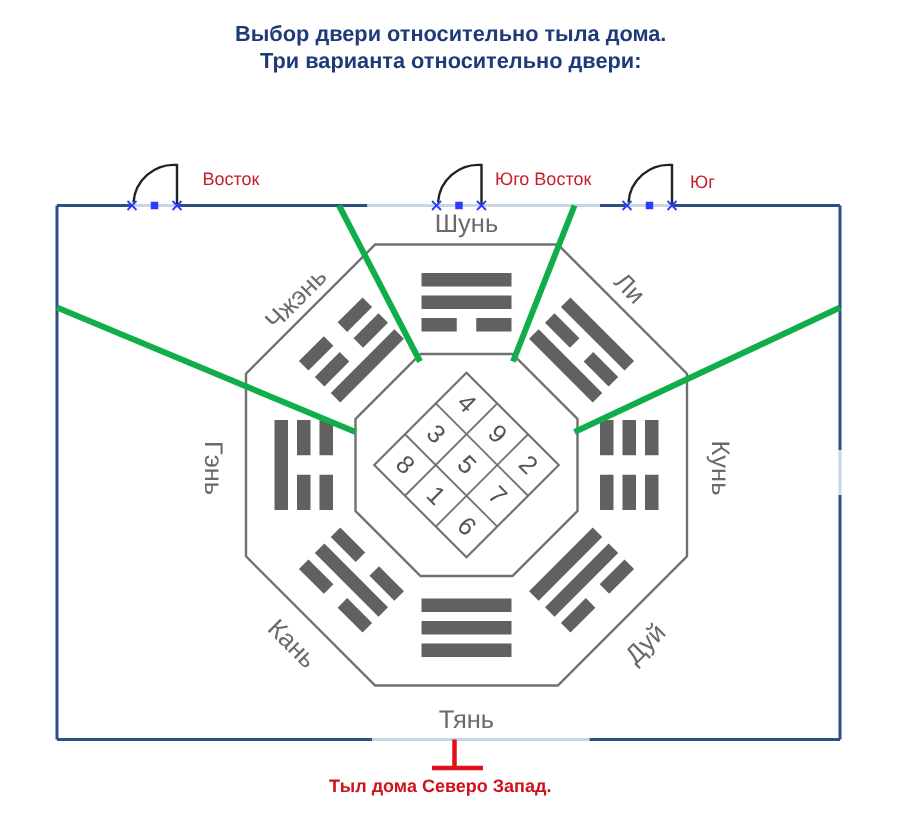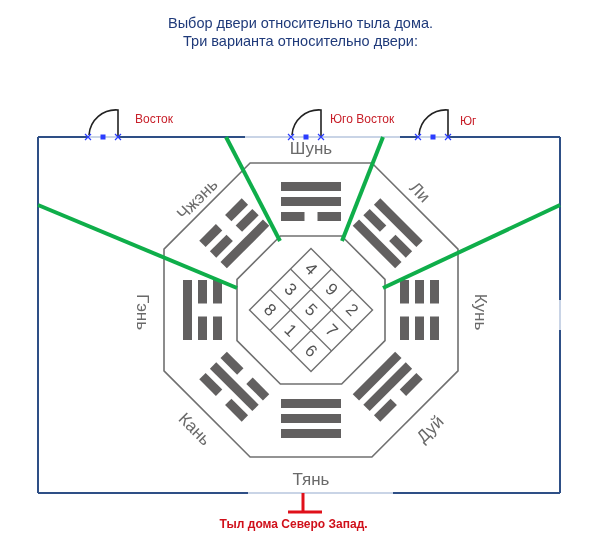--- a/index.html
+++ b/index.html
@@ -1,17 +1,17 @@
 <!DOCTYPE html>
 <html><head>
 <meta charset="utf-8">
 <style>
   html, body { margin: 0; padding: 0; background: #ffffff; }
   body { width: 601px; height: 546px; position: relative; overflow: hidden; font-family: "Liberation Sans", sans-serif; }
-  .title { position: absolute; left: 0; width: 601px; text-align: center; color: #1f3a7a; font-size: 14.5px; line-height: 18px; }
+  .title { position: absolute; left: 0; width: 601px; text-align: center; color: #1f3a7a; font-size: 14.5px; line-height: 18px; font-weight: bold; }
   .title.l1 { top: 14px; }
   .title.l2 { top: 32px; }
   svg#diagram { position: absolute; left: 0; top: 0; }
   .door-label { font-family: "Liberation Sans", sans-serif; font-size: 12px; fill: #c8202a; }
   .trigram-name { font-family: "Liberation Sans", sans-serif; font-size: 17px; fill: #6a6a6a; }
   .grid-num { font-family: "Liberation Sans", sans-serif; font-size: 17px; fill: #555; }
   .back-label { position: absolute; top: 517px; left: 0; width: 587px; text-align: center; color: #d0101a; font-weight: bold; font-size: 12px; }
 </style>
 </head>
 <body>

